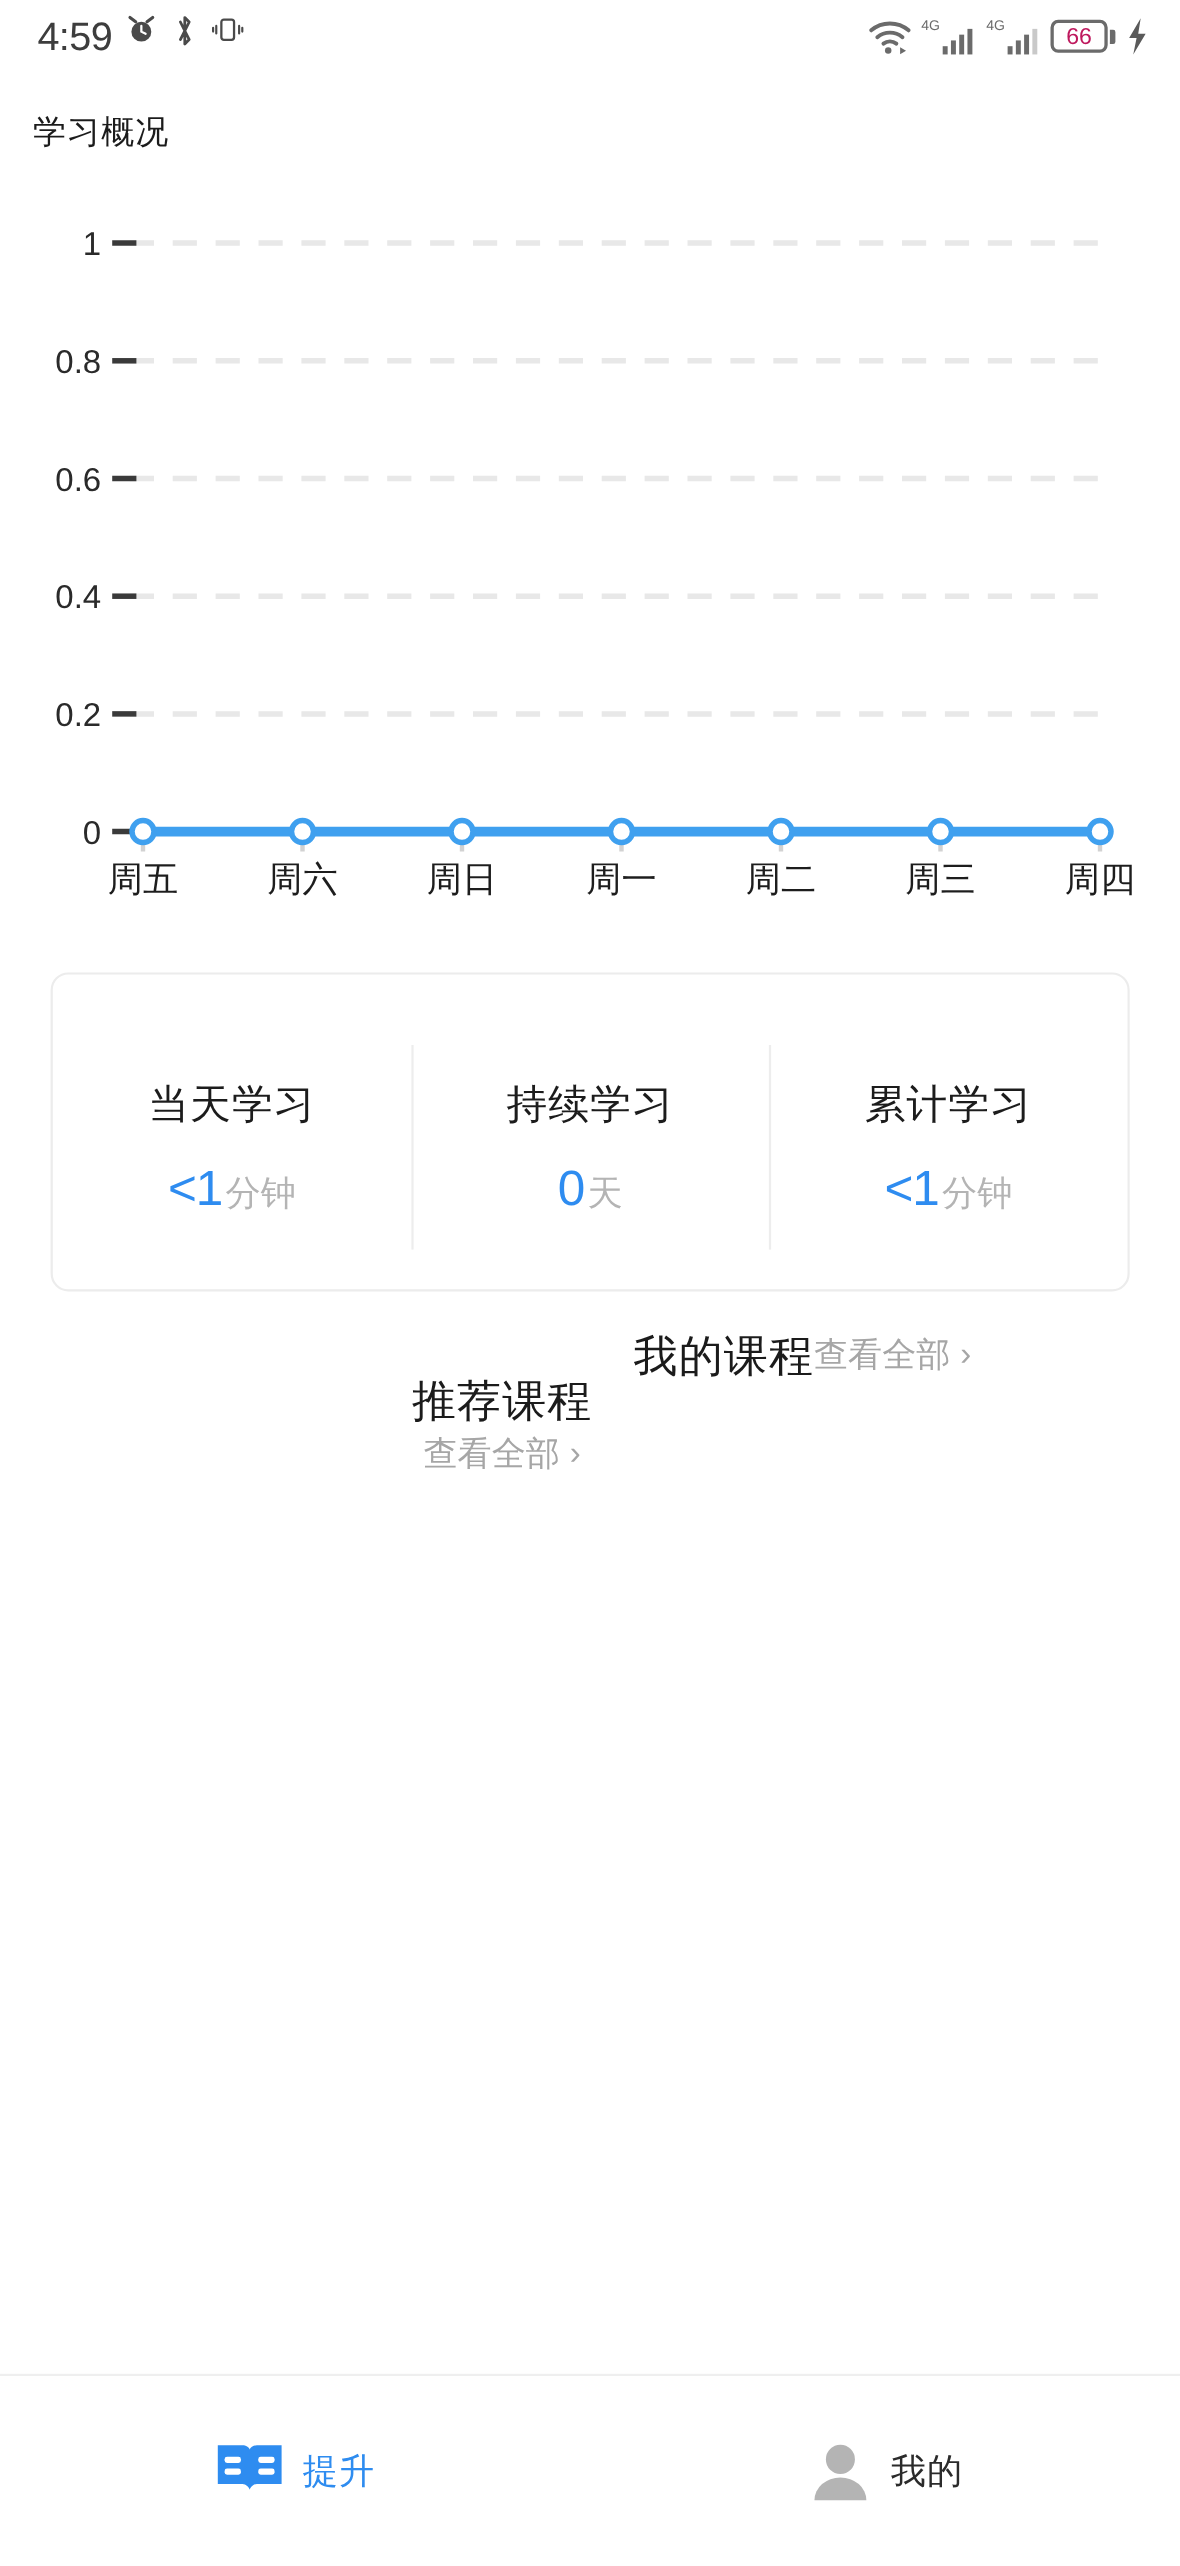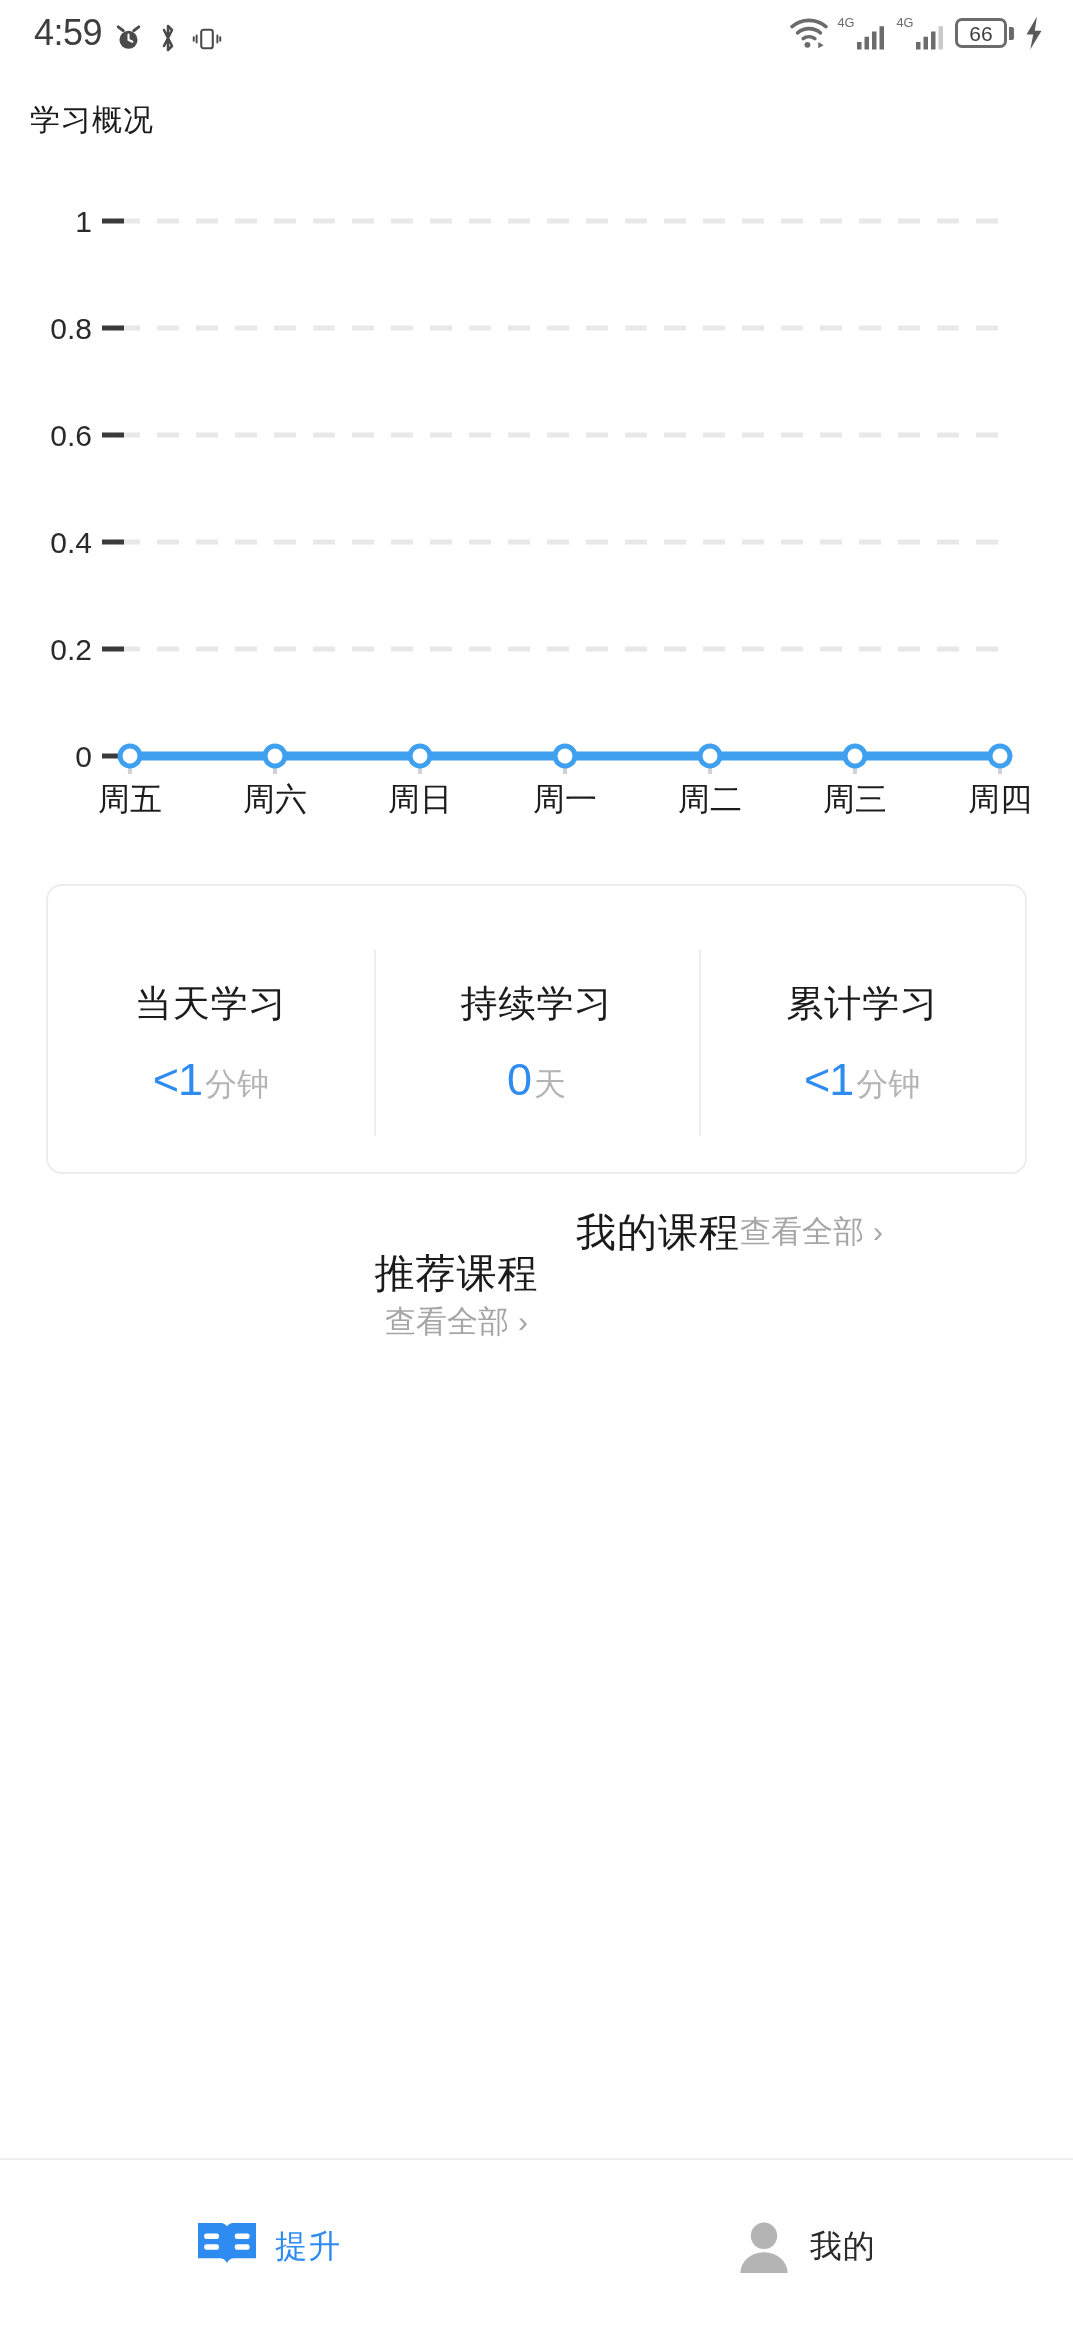--- a/index.html
+++ b/index.html
@@ -10,32 +10,32 @@
     -webkit-font-smoothing:antialiased;
   }
   .phone { position:relative; width:1073px; height:2333px; background:#fff; overflow:hidden; }
 
   
   .statusbar {
     position:absolute; top:0; left:0; width:1073px; height:66px;
     display:flex; align-items:center; justify-content:space-between;
     padding:0 26px 0 34px;
   }
-  .sb-left { display:flex; align-items:flex-end; gap:11px; }
+  .sb-left { display:flex; align-items:flex-start; gap:11px; }
   .sb-time { font-size:36px; color:#3d3d3d; font-weight:400; letter-spacing:-0.5px; }
-  .sb-right { display:flex; gap:7px; }
+  .sb-right { display:flex; align-items:center; gap:7px; }
   .ico { display:block; }
 
   
   .batt-wrap { display:flex; align-items:center; gap:2px; }
   .batt-body {
     width:52px; height:30px; border:3px solid #6b6b6b; border-radius:7px;
     display:flex; align-items:center; justify-content:center;
   }
-  .batt-num { font-size:21px; color:#404040; line-height:1; }
+  .batt-num { font-size:21px; color:#be185d; line-height:1; }
   .batt-cap { width:5px; height:13px; background:#6b6b6b; border-radius:0 2px 2px 0; }
 
   
   .page-title {
     position:absolute; top:100px; left:30px;
     font-size:30px; color:#1b1b1b; font-weight:400; letter-spacing:1px;
   }
 
   
   .chart { position:absolute; top:185px; left:0; width:1073px; height:640px; }

